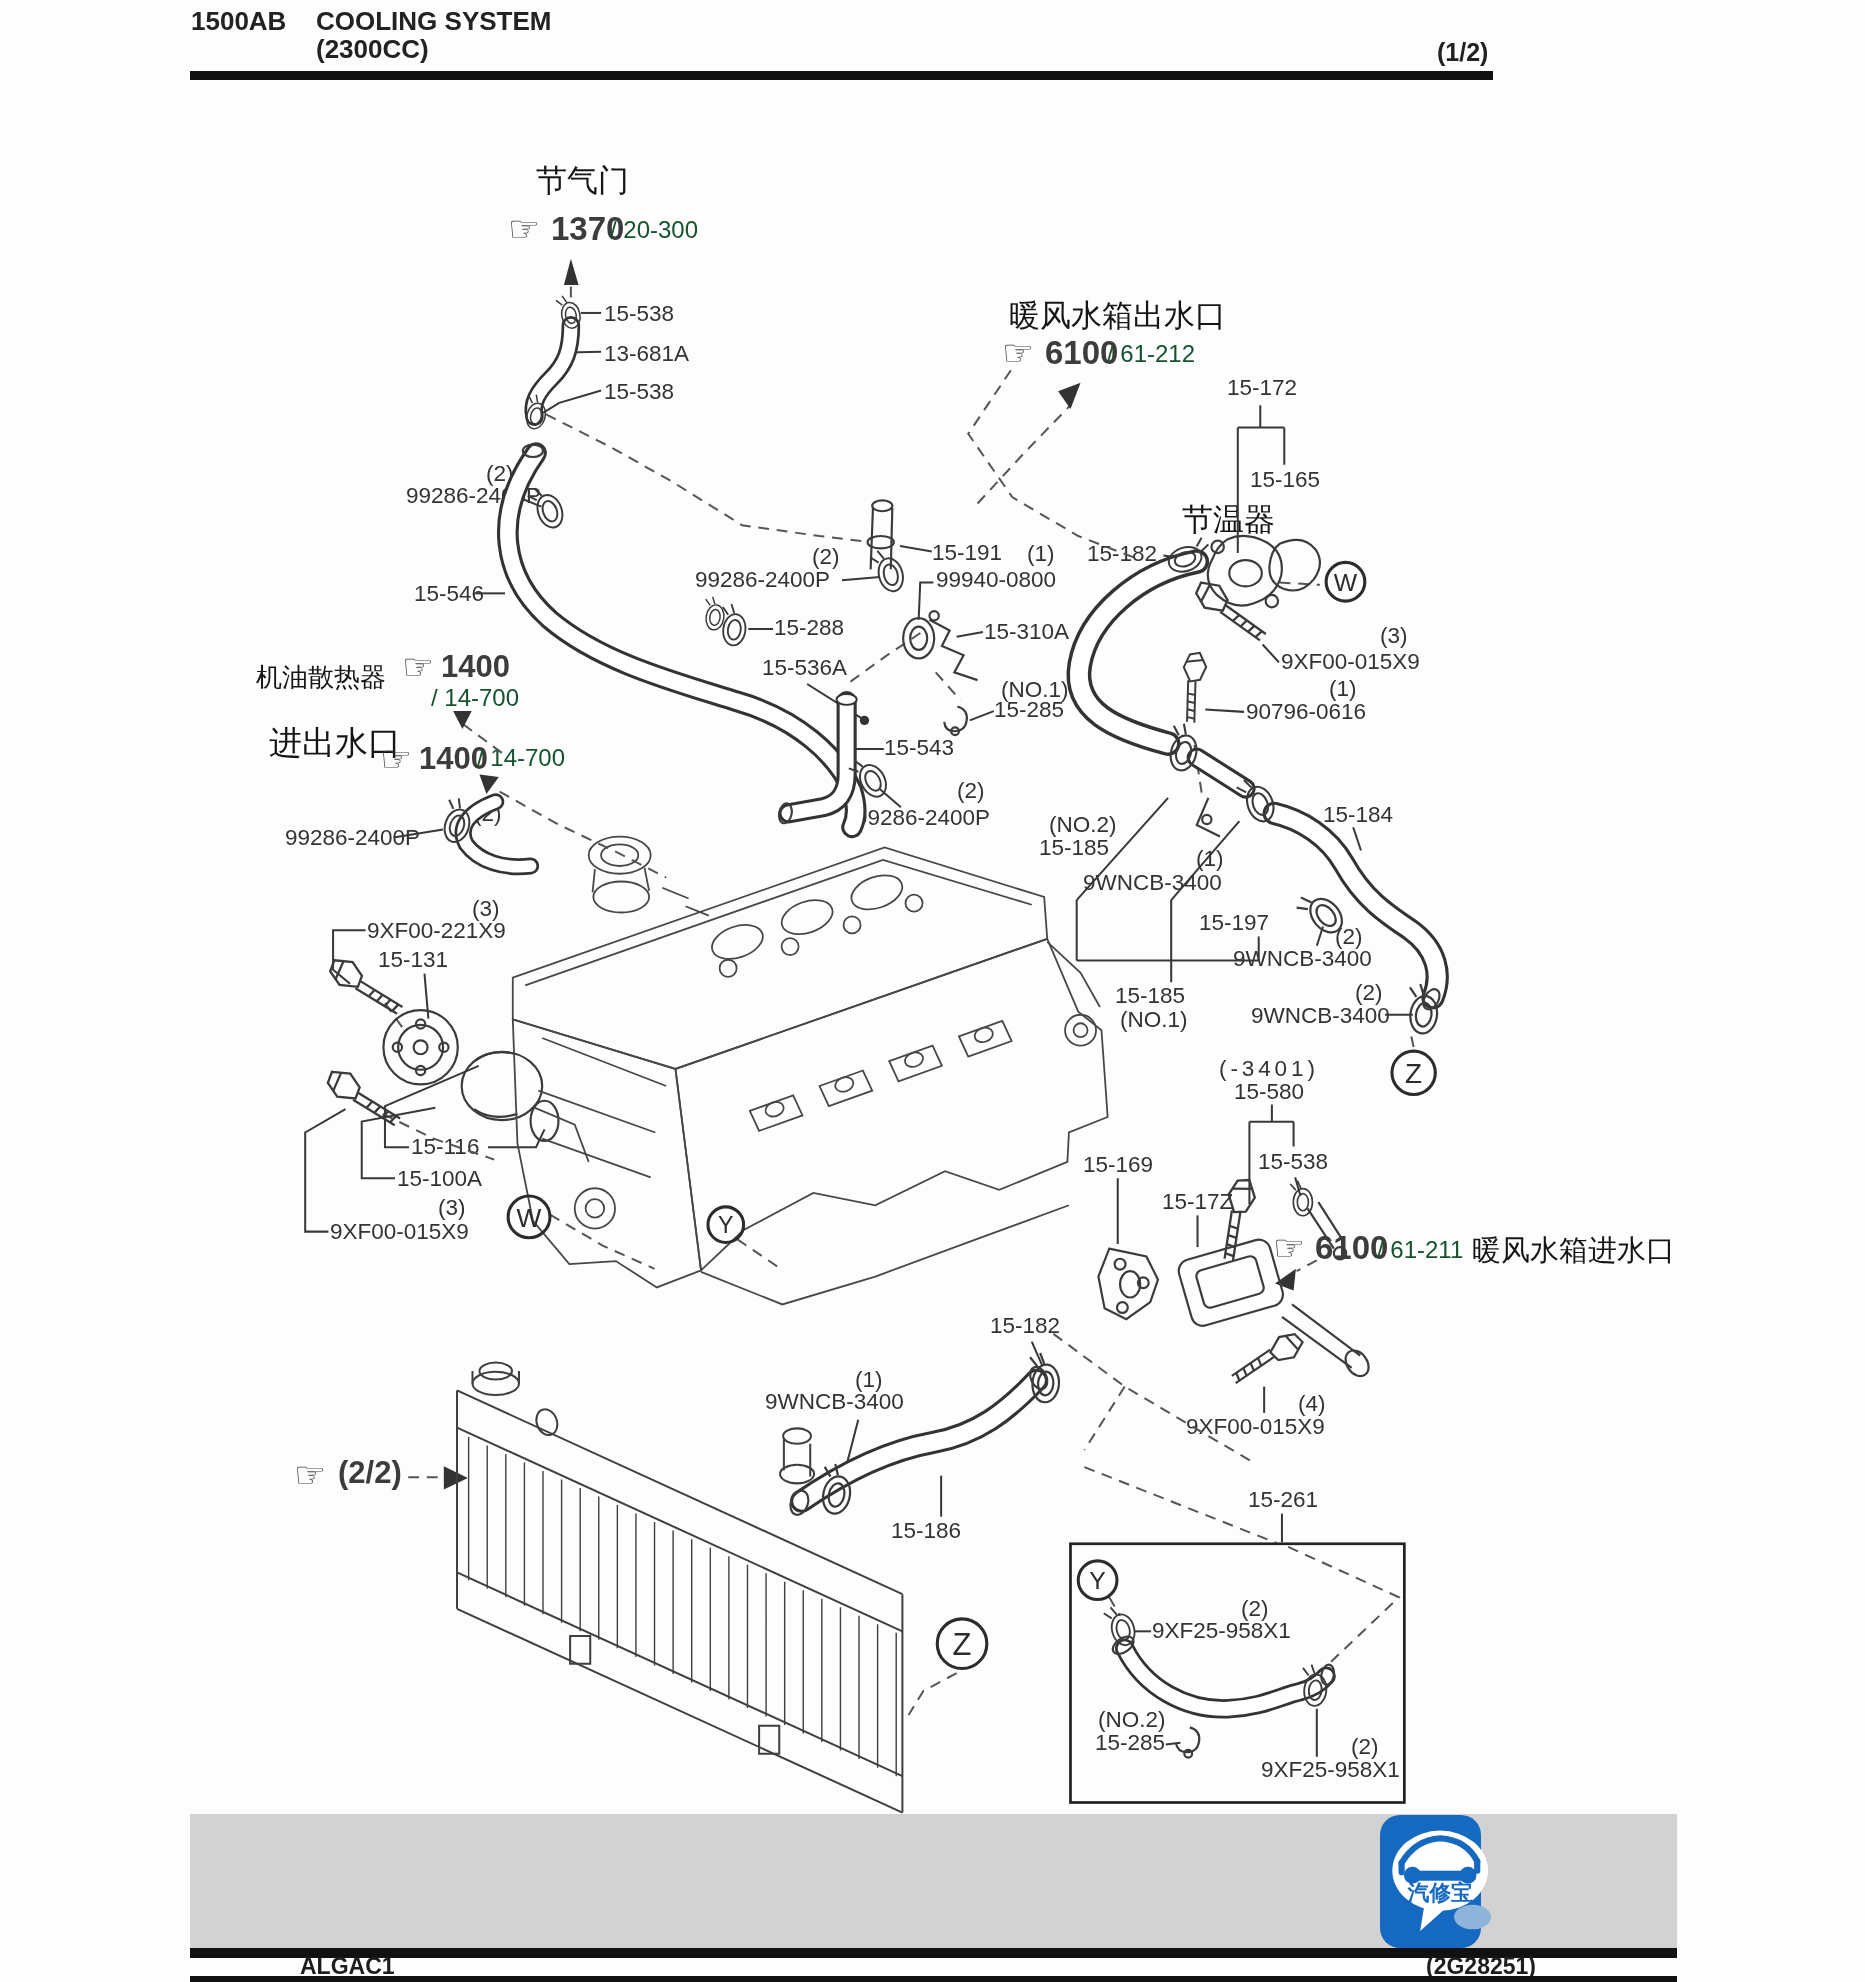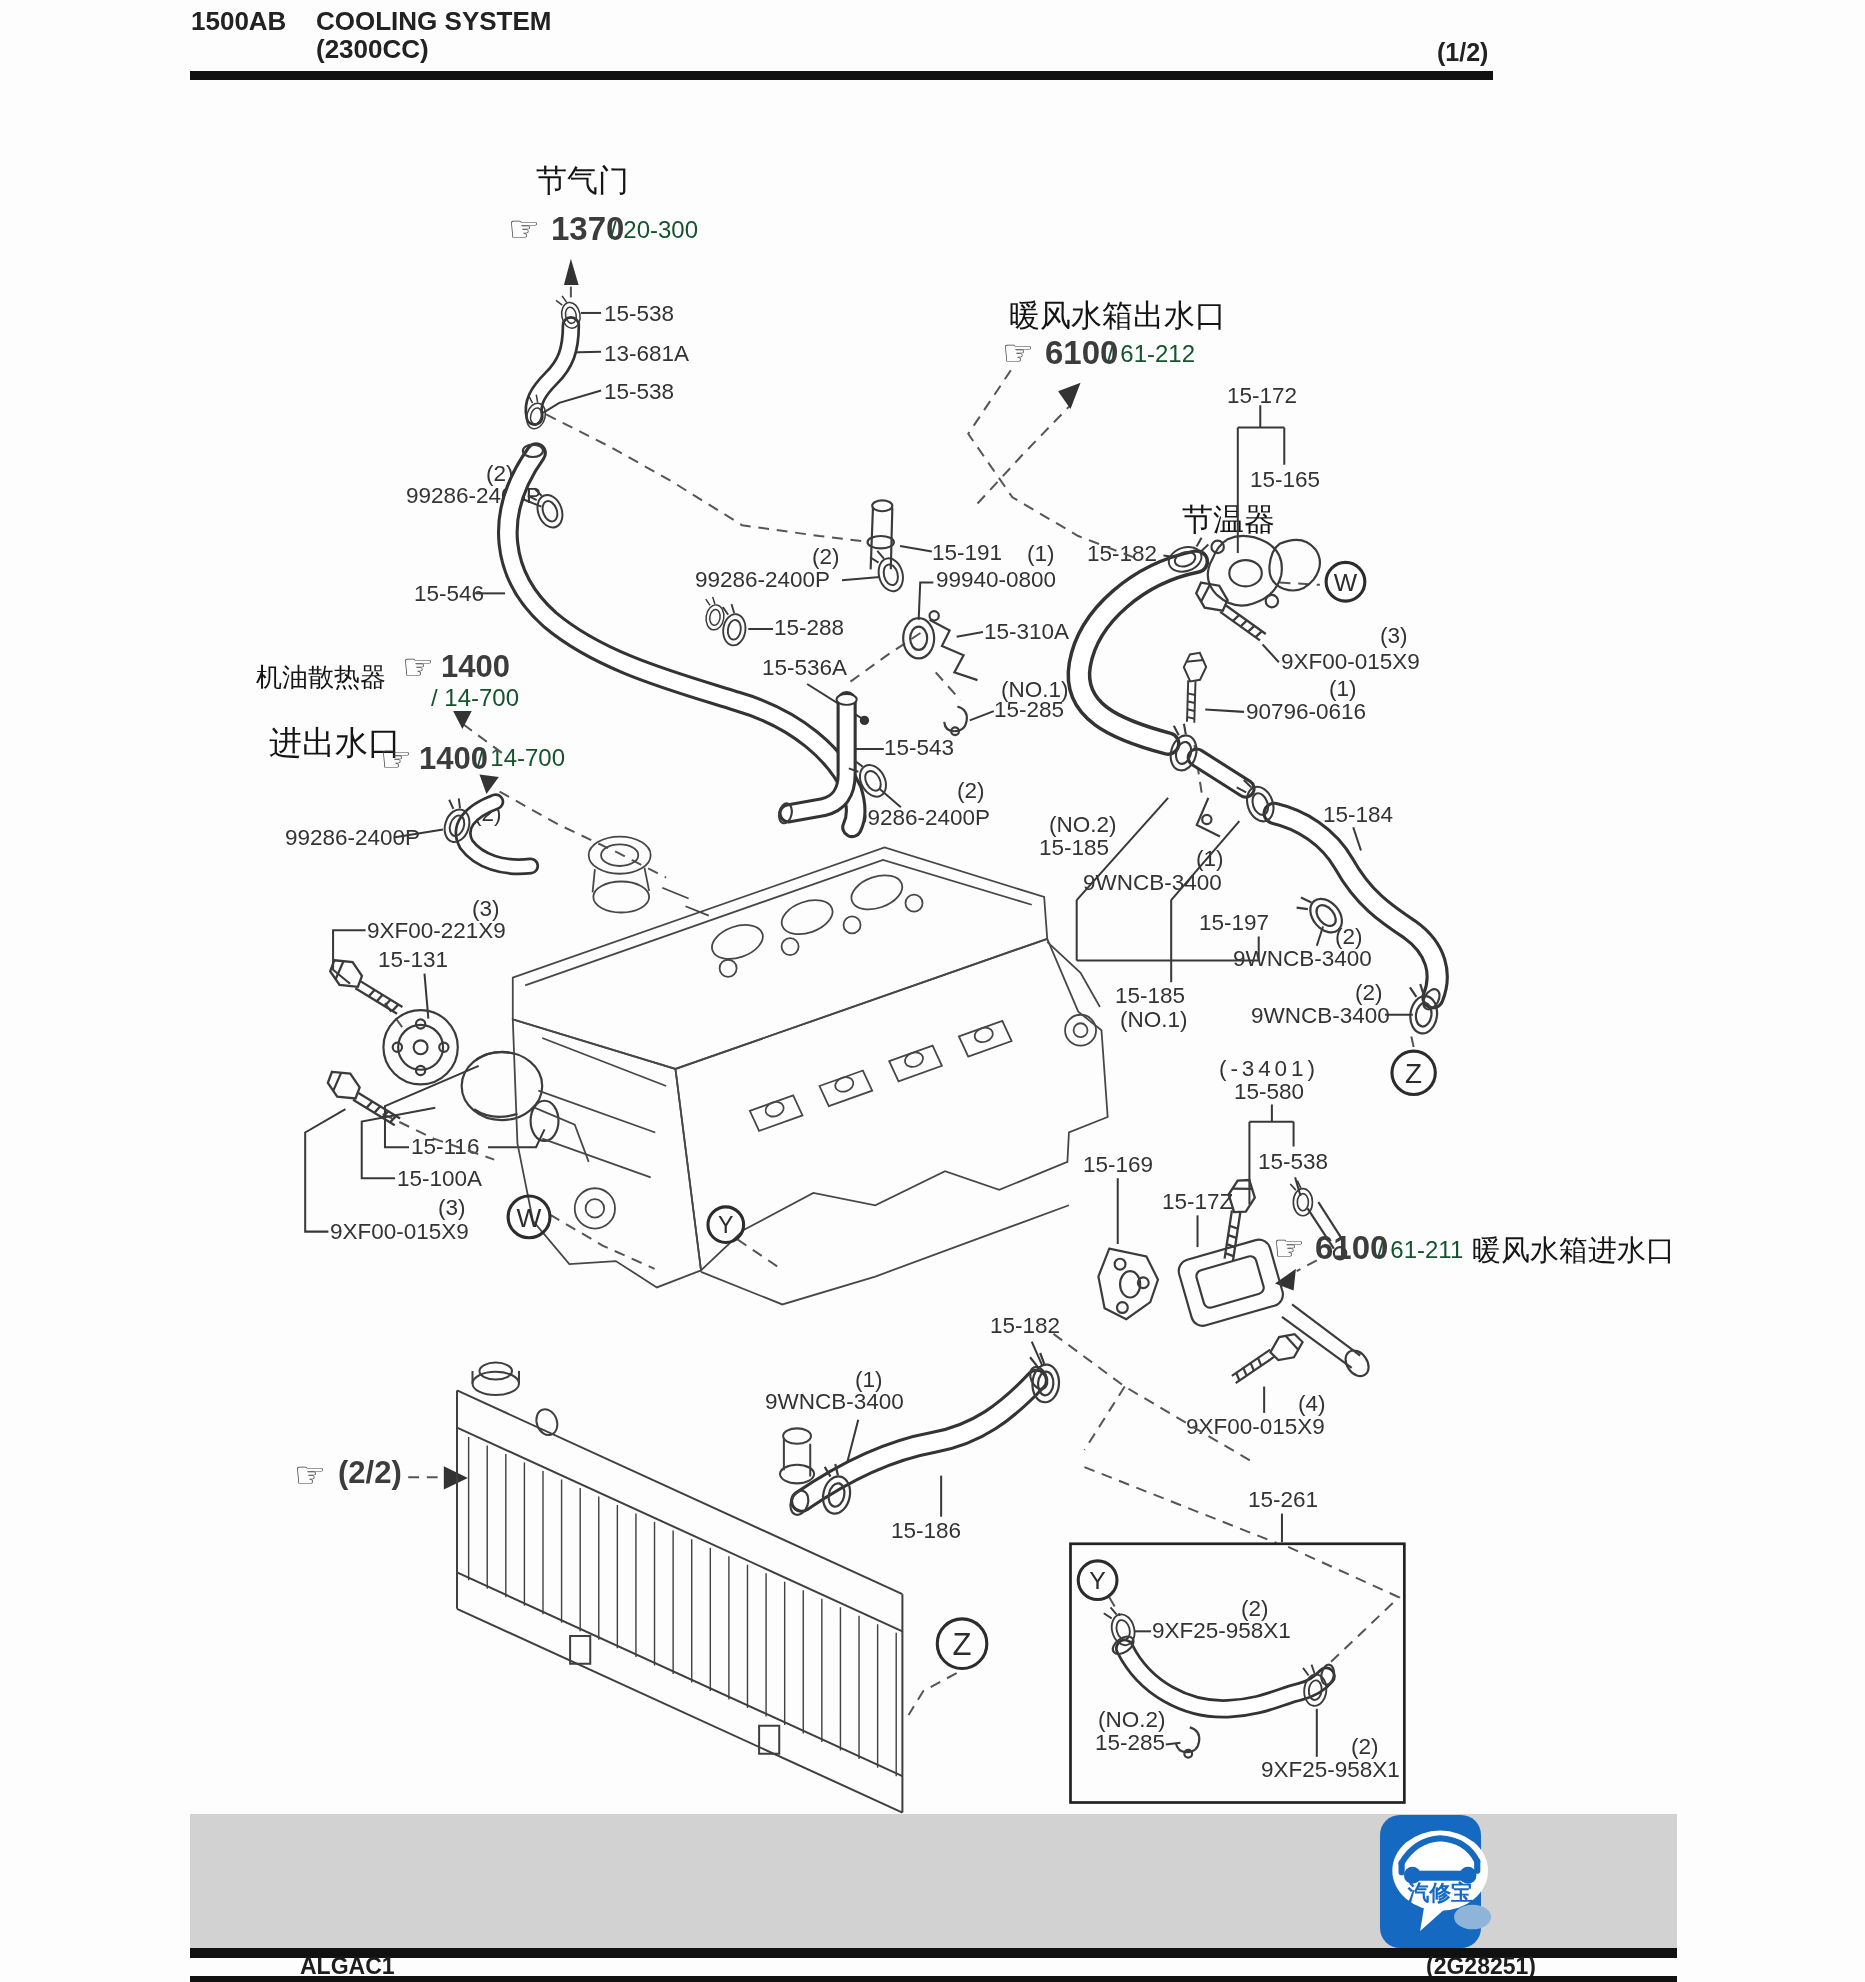--- a/index.html
+++ b/index.html
@@ -89,21 +89,21 @@
   <div class="lbl" style="left:1001px;top:678px;">(NO.1)</div>
   <div class="lbl" style="left:994px;top:698px;">15-285</div>
   <div class="lbl" style="left:884px;top:736px;">15-543</div>
   <div class="lbl" style="left:957px;top:779px;">(2)</div>
   <div class="lbl" style="left:855px;top:806px;">99286-2400P</div>
   <div class="lbl" style="left:1049px;top:813px;">(NO.2)</div>
   <div class="lbl" style="left:1039px;top:836px;">15-185</div>
   <div class="lbl" style="left:474px;top:802px;">(2)</div>
   <div class="lbl" style="left:285px;top:826px;">99286-2400P</div>
 
-  <div class="lbl" style="left:1227px;top:384px;">15-172</div>
+  <div class="lbl" style="left:1227px;top:376px;">15-172</div>
   <div class="lbl" style="left:1250px;top:468px;">15-165</div>
   <div class="lbl" style="left:1380px;top:624px;">(3)</div>
   <div class="lbl" style="left:1281px;top:650px;">9XF00-015X9</div>
   <div class="lbl" style="left:1329px;top:677px;">(1)</div>
   <div class="lbl" style="left:1246px;top:700px;">90796-0616</div>
   <div class="lbl" style="left:1323px;top:803px;">15-184</div>
   <div class="lbl" style="left:1196px;top:847px;">(1)</div>
   <div class="lbl" style="left:1083px;top:871px;">9WNCB-3400</div>
   <div class="lbl" style="left:1199px;top:911px;">15-197</div>
   <div class="lbl" style="left:1115px;top:984px;">15-185</div>

